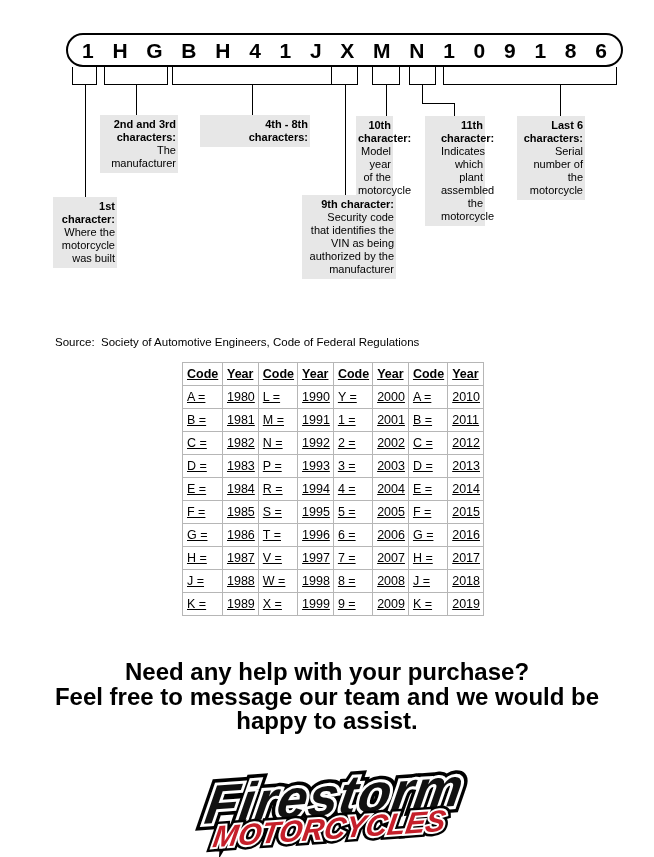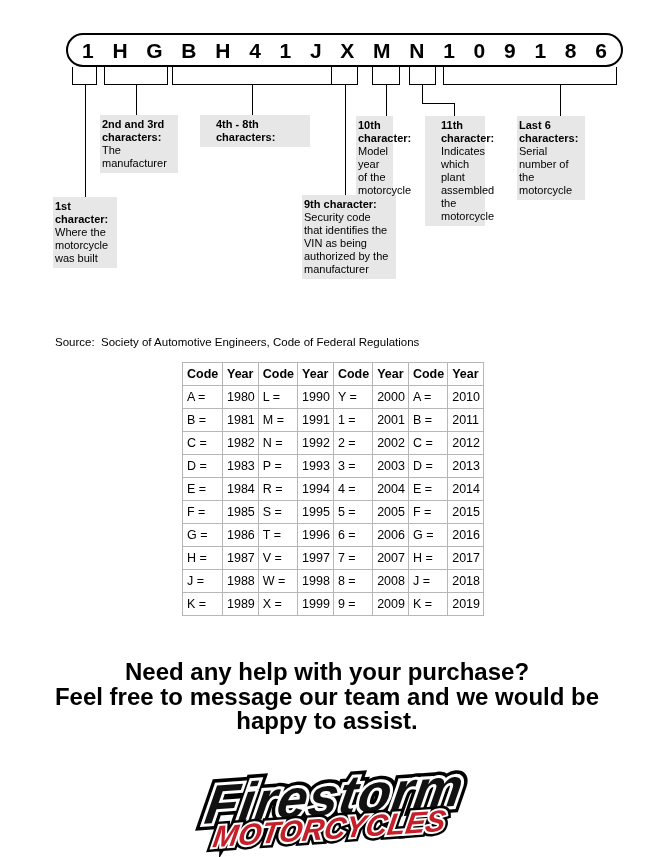--- a/index.html
+++ b/index.html
@@ -29,38 +29,38 @@
   #d2  { left:136px; top:85px; height:30px; }
   #d3  { left:252px; top:85px; height:30px; }
   #d4  { left:345px; top:85px; height:110px; }
   #d5  { left:386px; top:85px; height:31px; }
   #d6a { left:422px; top:85px; height:19px; }
   #d6b { left:422px; top:103px; width:33px; }
   #d6c { left:454px; top:103px; height:13px; }
   #d7  { left:560px; top:85px; height:31px; }
 
   
-  .label-box { position:absolute; background:#e7e7e7; text-align:left;
+  .label-box { position:absolute; background:#e7e7e7; text-align:right;
     font-size:11px; line-height:13px; padding:3px 2px; }
   .label-box .bx-title { font-weight:bold; white-space:pre-line; }
   .label-box .bx-body  { white-space:pre-line; }
   #box-first   { left:53px;  top:197px; width:64px; }
   #box-second  { left:100px; top:115px; width:78px; }
   #box-fourth  { left:200px; top:115px; width:110px;padding-left:16px; }
   #box-ninth   { left:302px; top:195px; width:94px; }
   #box-tenth   { left:356px; top:116px; width:37px; }
   #box-elev    { left:425px; top:116px; width:60px;padding-left:16px; }
   #box-last6   { left:517px; top:116px; width:68px; }
 
   .source-note { position:absolute; left:55px; top:297px; font-size:11.5px;
     white-space:pre; color:#000;margin-top:39px; }
 
   
   .year-table { position:absolute; left:182px; top:362px; border-collapse:collapse;
-    font-size:12.5px; }
+    font-size:12.5px;text-decoration:underline; }
   .year-table th, .year-table td { border:1px solid #b6b6b6; height:23px;
     padding:0 3px 0 4px; text-align:left; vertical-align:middle; white-space:nowrap; }
   .year-table th { font-weight:bold; }
   .year-table th:nth-child(1){ width:40px; } .year-table th:nth-child(2){ width:30px; }
   .year-table th:nth-child(3){ width:38px; } .year-table th:nth-child(4){ width:30px; }
   .year-table th:nth-child(5){ width:37px; } .year-table th:nth-child(6){ width:30px; }
   .year-table th:nth-child(7){ width:36px; } .year-table th:nth-child(8){ width:32px; }
 
   .help-text { position:absolute; left:0; right:0; top:660px; text-align:center;
     font-weight:bold; font-size:24px; line-height:24.5px; white-space:pre-line; }

